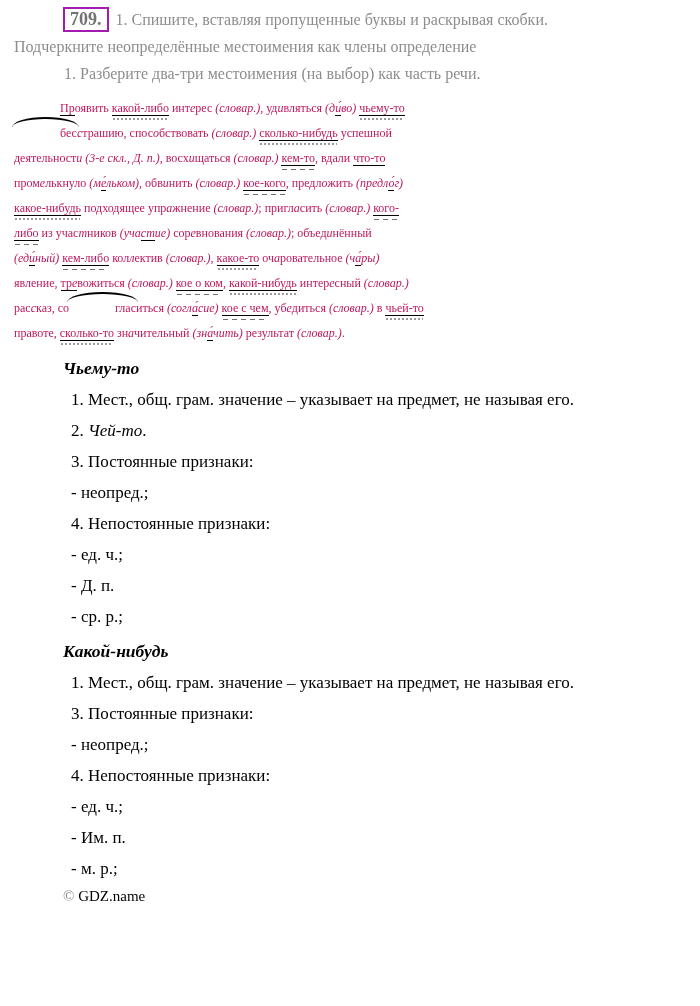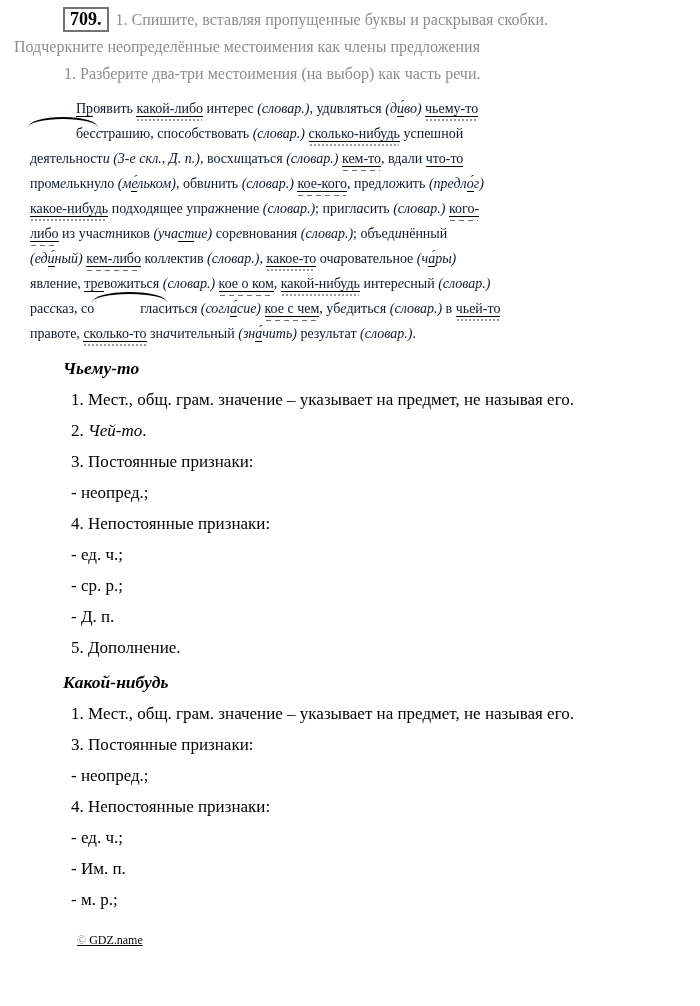--- a/index.html
+++ b/index.html
@@ -7,28 +7,28 @@
     width:700px;height:1006px;overflow:hidden;background:#ffffff;
     font-family:"Liberation Serif","DejaVu Serif",serif;color:#000;
   }
   .page{padding:6px 4px 0 14px;}
 
   
   .hdr{color:#8d8d8d;font-size:16px;line-height:27px;}
   .hdr p{margin:0;}
   .hdr .ind{text-indent:50px;}
   .num-box{
-    display:inline-block;border:2px solid #737373;color:#000000;font-weight:bold;
+    display:inline-block;border:2px solid #a21caf;color:#737373;font-weight:bold;
     font-size:18px;line-height:21px;padding:0 5px;margin-left:49px;margin-right:7px;
     background:#fff;
   }
 
   
   .exercise{
-    margin:9px 0 0 16px;font-size:14px;line-height:25px;text-indent:46px;color:#0f172a;
+    margin:9px 0 0 0;font-size:12px;line-height:25px;text-indent:46px;color:#be185d;
   }
   .s-n{font-style:normal;}
   .s-i{font-style:italic;}
   .s-u1{border-bottom:1.5px solid #000;}
   .s-iu{font-style:italic;border-bottom:1.5px solid #000;}
   .s-uw,.s-ud{border-bottom:1.5px solid #000;position:relative;}
   .s-uw::after{
     content:"";position:absolute;left:1px;right:1px;bottom:-5px;height:2px;
     background-image:repeating-linear-gradient(90deg,#9b9b9b 0 2px,transparent 2px 4px);
   }
@@ -41,50 +41,49 @@
     content:"";position:absolute;left:-2px;right:-2px;top:-4px;height:9px;
     border-top:2px solid #000;border-radius:50% 50% 0 0 / 95% 95% 0 0;
   }
 
   
   .an-section{margin-left:49px;}
   .an-title{font-weight:bold;font-style:italic;font-size:17.5px;line-height:24px;margin:10px 0 8px 0;}
   .an-item{margin:0 0 7px 8px;font-size:17px;line-height:24px;}
 
   .bottom-row{display:flex;justify-content:space-between;align-items:baseline;}
-  .copyright{margin:14px;font-size:12px;white-space:nowrap;text-decoration:underline;}
+  .copyright{margin:0;font-size:15px;white-space:nowrap;}
   .copyright .c-sym{color:#8a8a8a;}
 </style>
 </head>
 <body>
 
 <div class="page">
 
   <div class="hdr">
     <p>
       <span class="num-box">709.</span><span>1. Спишите, вставляя пропущенные буквы и раскрывая скобки.</span><br>
-      <span>Подчеркните неопределённые местоимения как члены предложения</span>
+      <span>Подчеркните неопределённые местоимения как члены определение</span>
     </p>
     <p class="ind">1. Разберите два-три местоимения (на выбор) как часть речи.</p>
   </div>
 
   <p class="exercise"><span class="s-u1">Пр</span><span class="s-n">оявить </span><span class="s-uw">какой-либо</span><span class="s-n"> инт</span><span class="s-i">е</span><span class="s-n">рес </span><span class="s-i">(словар.)</span><span class="s-n">, уд</span><span class="s-i">и</span><span class="s-n">вляться </span><span class="s-i">(д</span><span class="s-iu">и́</span><span class="s-i">во)</span><span class="s-n"> </span><span class="s-uw">чьему-то</span><br><span class="s-arc">бес</span><span class="s-i">с</span><span class="s-n">трашию, спос</span><span class="s-i">о</span><span class="s-n">бствовать </span><span class="s-i">(словар.)</span><span class="s-n"> </span><span class="s-uw">сколько-нибудь</span><span class="s-n"> успешной</span><br><span class="s-n">деятельност</span><span class="s-i">и</span><span class="s-n"> </span><span class="s-i">(3-е скл., Д. п.)</span><span class="s-n">, восх</span><span class="s-i">и</span><span class="s-n">щаться </span><span class="s-i">(словар.)</span><span class="s-n"> </span><span class="s-ud">кем-то</span><span class="s-n">, вдали </span><span class="s-u1">что-то</span><br><span class="s-n">пром</span><span class="s-i">е</span><span class="s-n">лькнуло </span><span class="s-i">(м</span><span class="s-iu">е́</span><span class="s-i">льком)</span><span class="s-n">, обв</span><span class="s-i">и</span><span class="s-n">нить </span><span class="s-i">(словар.)</span><span class="s-n"> </span><span class="s-ud">кое-кого</span><span class="s-n">, предл</span><span class="s-i">о</span><span class="s-n">жить </span><span class="s-i">(предл</span><span class="s-iu">о́</span><span class="s-i">г)</span><br><span class="s-uw">какое-нибудь</span><span class="s-n"> подходящее упр</span><span class="s-i">а</span><span class="s-n">жнение </span><span class="s-i">(словар.)</span><span class="s-n">; пригл</span><span class="s-i">а</span><span class="s-n">сить </span><span class="s-i">(словар.)</span><span class="s-n"> </span><span class="s-ud">кого-</span><br><span class="s-ud">либо</span><span class="s-n"> из учас</span><span class="s-i">т</span><span class="s-n">ников </span><span class="s-i">(уча</span><span class="s-iu">ст</span><span class="s-i">ие)</span><span class="s-n"> сор</span><span class="s-i">е</span><span class="s-n">внования </span><span class="s-i">(словар.)</span><span class="s-n">; объед</span><span class="s-i">и</span><span class="s-n">нённый</span><br><span class="s-i">(ед</span><span class="s-iu">и́</span><span class="s-i">ный)</span><span class="s-n"> </span><span class="s-ud">кем-либо</span><span class="s-n"> кол</span><span class="s-i">л</span><span class="s-n">ектив </span><span class="s-i">(словар.)</span><span class="s-n">, </span><span class="s-uw">какое-то</span><span class="s-n"> оч</span><span class="s-i">а</span><span class="s-n">ровательное </span><span class="s-i">(ч</span><span class="s-iu">а́</span><span class="s-i">ры)</span><br><span class="s-n">явление, </span><span class="s-u1">тр</span><span class="s-iu">е</span><span class="s-n">вожиться </span><span class="s-i">(словар.)</span><span class="s-n"> </span><span class="s-ud">кое о ком</span><span class="s-n">, </span><span class="s-uw">какой-нибудь</span><span class="s-n"> интер</span><span class="s-i">е</span><span class="s-n">сный </span><span class="s-i">(словар.)</span><br><span class="s-n">рас</span><span class="s-i">с</span><span class="s-n">каз, со</span><span class="s-arc">глас</span><span class="s-n">иться </span><span class="s-i">(согл</span><span class="s-iu">а́</span><span class="s-i">сие)</span><span class="s-n"> </span><span class="s-ud">кое с чем</span><span class="s-n">, уб</span><span class="s-i">е</span><span class="s-n">диться </span><span class="s-i">(словар.)</span><span class="s-n"> в </span><span class="s-uw">чьей-то</span><br><span class="s-n">правоте, </span><span class="s-uw">сколько-то</span><span class="s-n"> зн</span><span class="s-i">а</span><span class="s-n">чительный </span><span class="s-i">(зн</span><span class="s-iu">а́</span><span class="s-i">чить)</span><span class="s-n"> результат </span><span class="s-i">(словар.)</span><span class="s-n">.</span></p>
 
   <div class="an-section">
     <p class="an-title">Чьему-то</p>
     <div>
         <p class="an-item"><span class="s-n">1. Мест., общ. грам. значение – указывает на предмет, не называя его.</span></p>
         <p class="an-item"><span class="s-n">2. </span><span class="s-i">Чей-то</span><span class="s-n">.</span></p>
         <p class="an-item"><span class="s-n">3. Постоянные признаки:</span></p>
         <p class="an-item"><span class="s-n">- неопред.;</span></p>
         <p class="an-item"><span class="s-n">4. Непостоянные признаки:</span></p>
         <p class="an-item"><span class="s-n">- ед. ч.;</span></p>
+        <p class="an-item"><span class="s-n">- Д. п.</span></p>
         <p class="an-item"><span class="s-n">- ср. р.;</span></p>
-        <p class="an-item"><span class="s-n">- Д. п.</span></p>
-        <p class="an-item"><span class="s-n">5. Дополнение.</span></p>
       </div>
   </div>
 
   <div class="an-section">
     <p class="an-title">Какой-нибудь</p>
     <div>
         <p class="an-item"><span class="s-n">1. Мест., общ. грам. значение – указывает на предмет, не называя его.</span></p>
         <p class="an-item"><span class="s-n">3. Постоянные признаки:</span></p>
         <p class="an-item"><span class="s-n">- неопред.;</span></p>
         <p class="an-item"><span class="s-n">4. Непостоянные признаки:</span></p>

